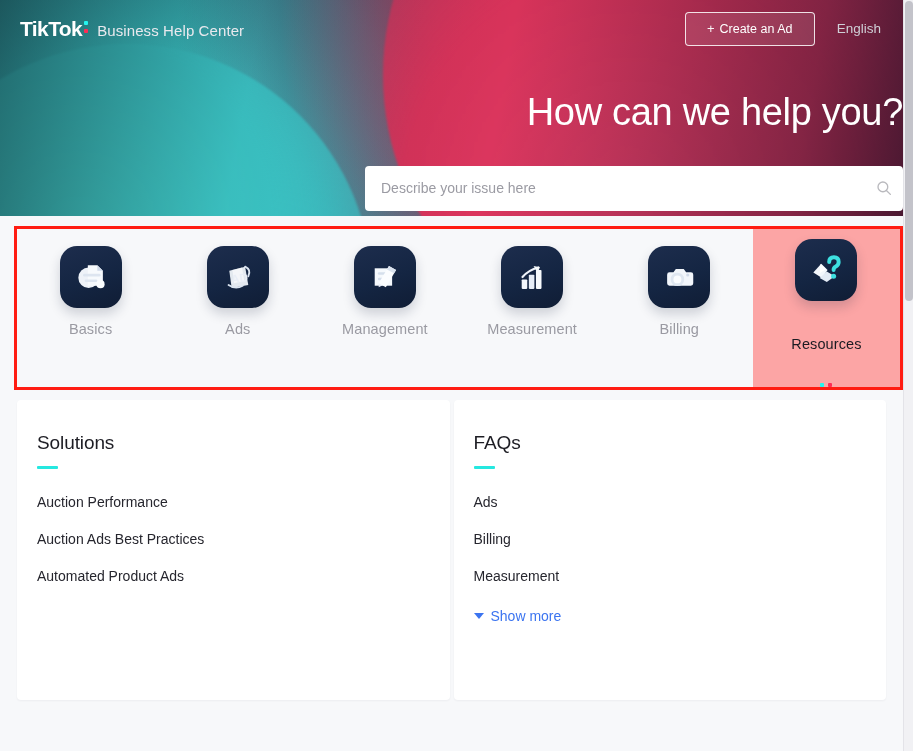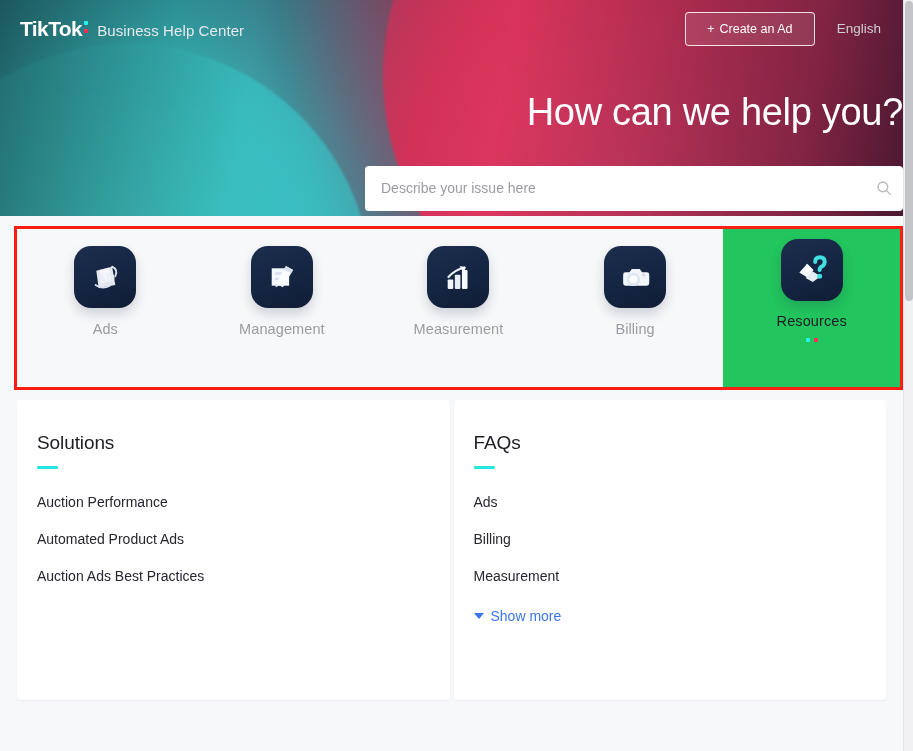--- a/index.html
+++ b/index.html
@@ -198,22 +198,23 @@
     display: flex;
     flex-direction: column;
     align-items: center;
     justify-content: flex-start;
     padding-top: 17px;
     cursor: pointer;
     position: relative;
     background: transparent;
   }
   .cat.active {
-    background: #22c55e;
+    background: #fca5a5;
     padding-top: 10px;
+    justify-content: space-between;
   }
   .cat-icon {
     width: 62px; height: 62px;
     border-radius: 17px;
     background: linear-gradient(160deg, #1d2d4d 0%, #142542 55%, #101d35 100%);
     display: flex;
     align-items: center;
     justify-content: center;
     box-shadow: 0 6px 12px rgba(20,35,62,0.18);
   }
@@ -348,20 +349,33 @@
         </svg>
       </div>
     </div>
   </div>
 
   <div class="cat-strip-outer">
     <div class="cat-highlight"></div>
 
     <div class="cat-strip">
 
+      <div class="cat">
+        <div class="cat-icon">
+          <svg viewBox="0 0 48 48" width="38" height="38">
+            <circle cx="21" cy="25" r="13" fill="#eef2f8"></circle>
+            <path d="M20 9 h12 l7 7 v19 h-19 z" fill="#f7fafd"></path>
+            <path d="M32 9 v7 h7 z" fill="#cfd9e8"></path>
+            <rect x="14" y="20" width="22" height="3.4" rx="1.7" fill="#dde5f0"></rect>
+            <rect x="16" y="27" width="16" height="3.4" rx="1.7" fill="#dde5f0"></rect>
+            <circle cx="36" cy="33" r="5.2" fill="#fbfdff"></circle>
+          </svg>
+        </div>
+        <div class="cat-label">Basics</div>
+      </div>
 
       <div class="cat">
         <div class="cat-icon">
           <svg viewBox="0 0 48 48" width="38" height="38">
             <path d="M13 16 l20 -5 l4 23 l-21 4 z" fill="#eef3f9" opacity="0.95"></path>
             <path d="M17 15 l12 -3 l3 17 l-13 3 z" fill="#ffffff" opacity="0.6"></path>
             <text x="15" y="31" font-family="Liberation Sans, sans-serif" font-size="15" font-weight="bold" fill="#e9eef6" transform="rotate(-8 24 26)">AD</text>
             <path d="M33 11 q8 4 4 12" stroke="#dbe4f0" stroke-width="2.4" fill="none" stroke-linecap="round"></path>
             <path d="M12 34 q9 6 18 1" stroke="#dbe4f0" stroke-width="2.2" fill="none" stroke-linecap="round"></path>
           </svg>
@@ -428,22 +442,22 @@
     </div>
   </div>
 
   <div class="panels">
 
     <div class="panel">
       <div class="panel-title">Solutions</div>
       <div class="panel-rule"></div>
       <div class="panel-list">
         <a>Auction Performance</a>
+        <a>Auction Ads Best Practices</a>
         <a>Automated Product Ads</a>
-        <a>Auction Ads Best Practices</a>
       </div>
     </div>
 
     <div class="panel">
       <div class="panel-title">FAQs</div>
       <div class="panel-rule"></div>
       <div class="panel-list">
         <a>Ads</a>
         <a>Billing</a>
         <a>Measurement</a>

